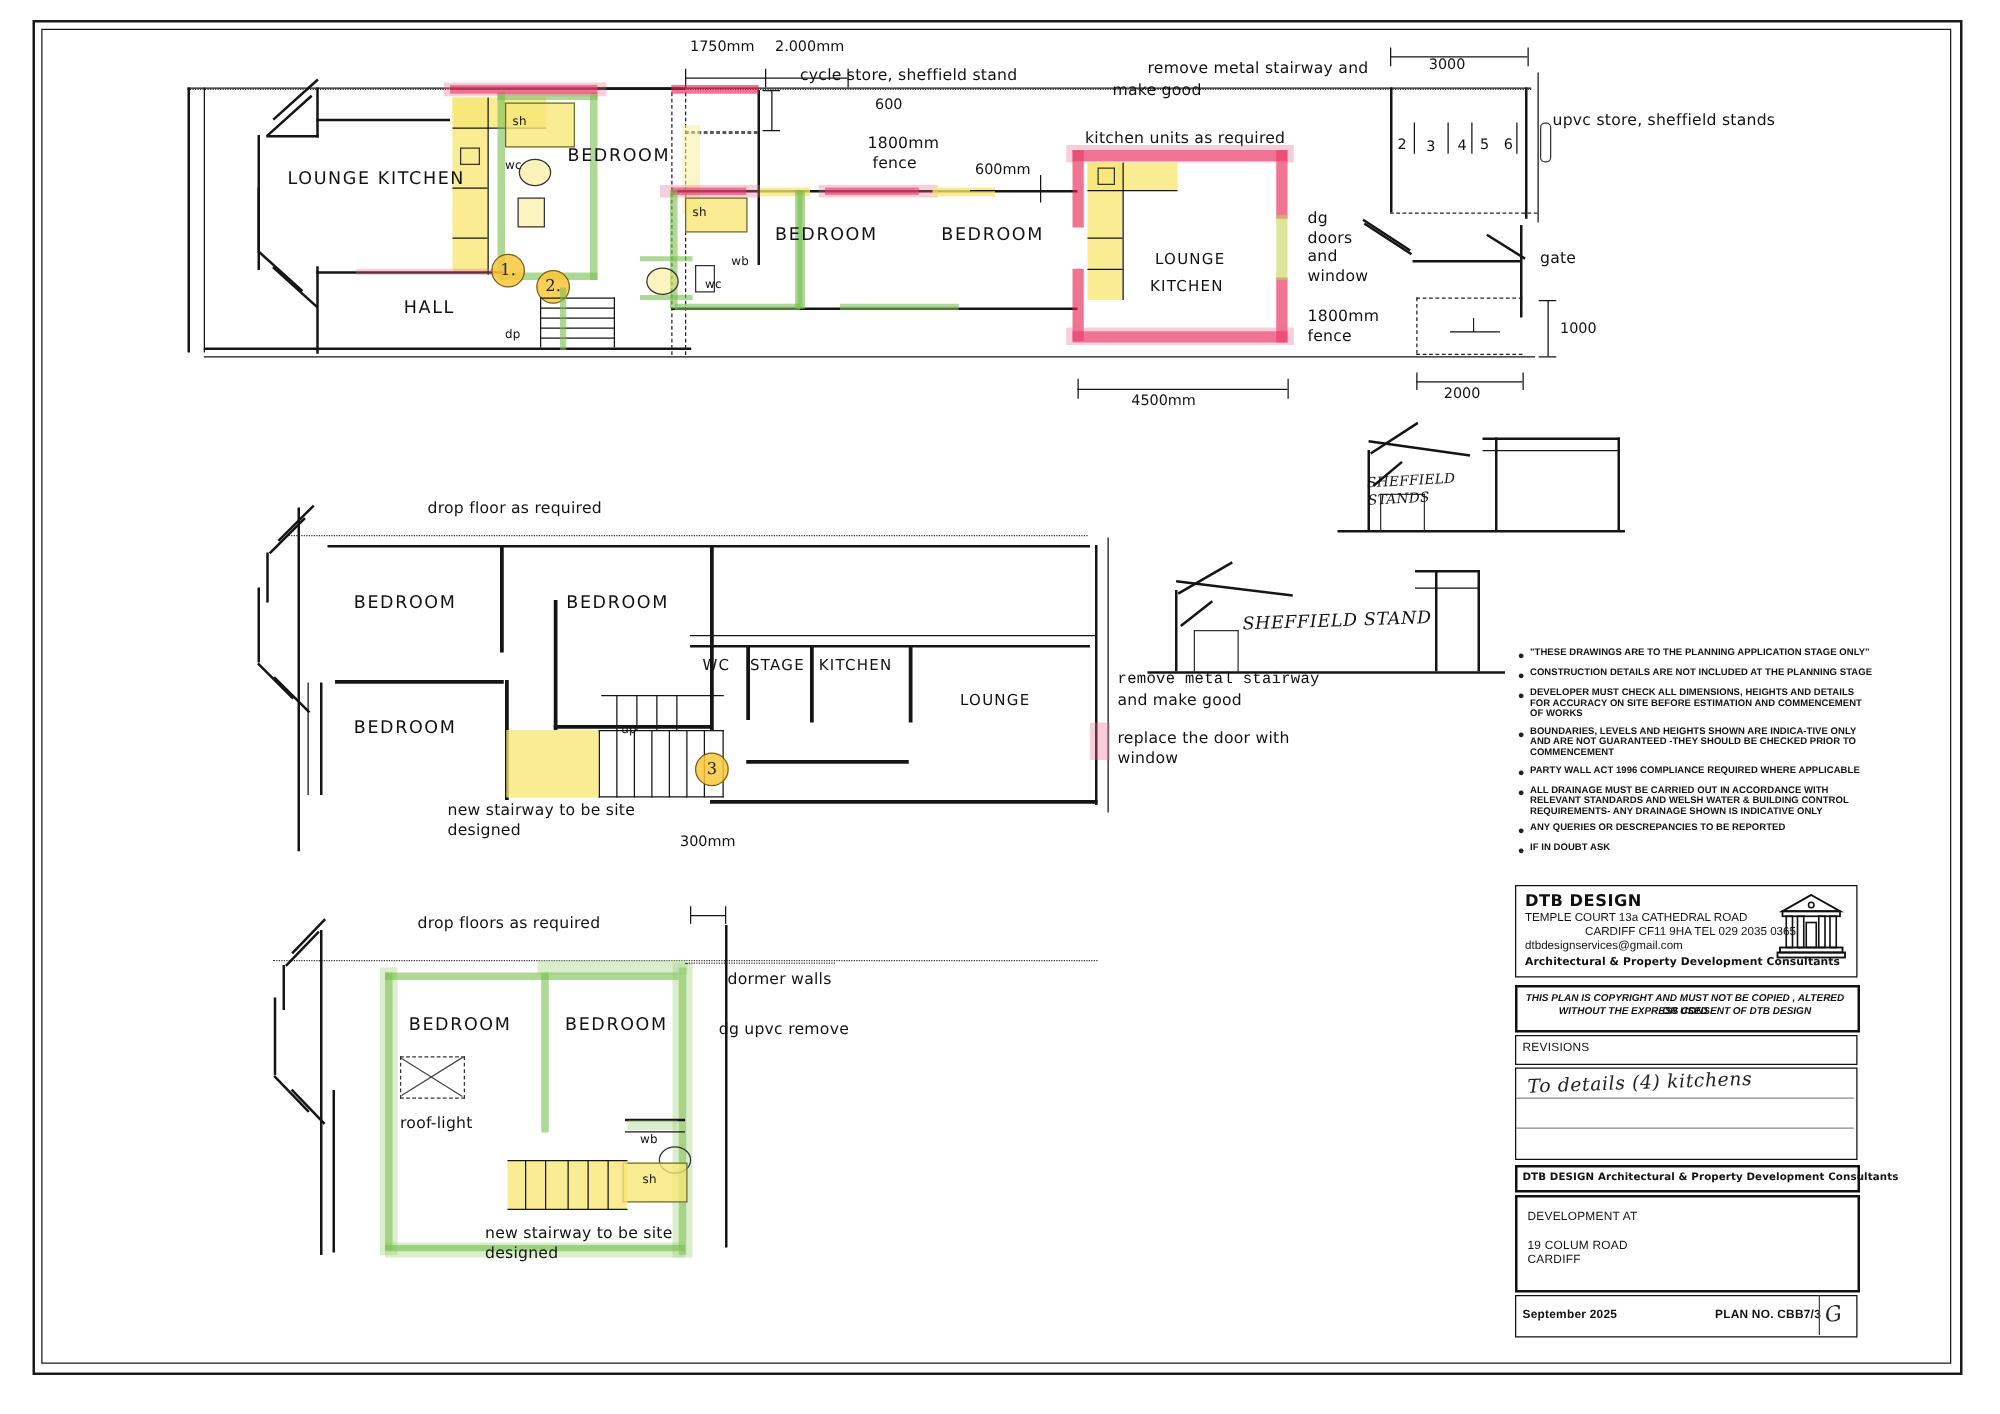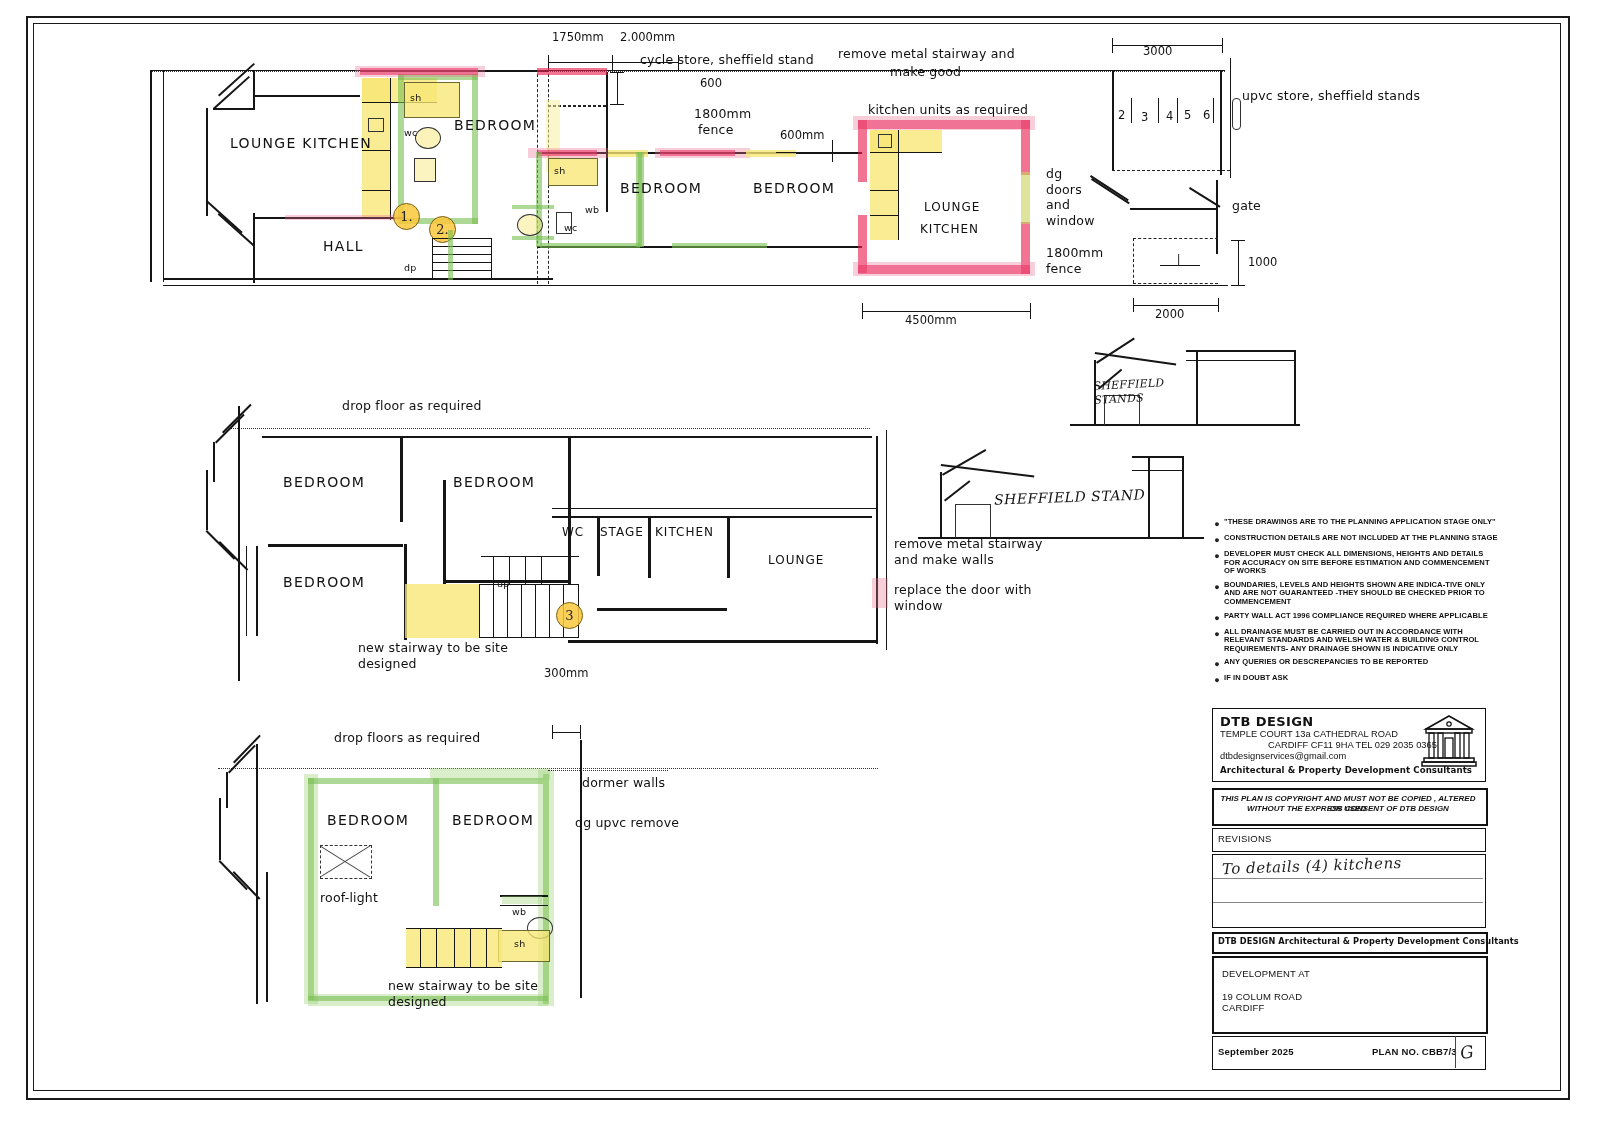--- a/index.html
+++ b/index.html
@@ -244,21 +244,21 @@
     <div class="abs" style="left:556px;top:212px;width:14px;height:20px;border:1.3px solid #333;"></div>
     <div class="hand xs abs" style="left:564px;top:222px;">wc</div>
     <div class="abs" style="left:517px;top:214px;width:24px;height:20px;border:1.3px solid #333;border-radius:50%;background:rgba(247,231,116,.45);"></div>
     <div class="abs green" style="left:512px;top:205px;width:42px;height:4px;"></div>
     <div class="abs green" style="left:512px;top:236px;width:42px;height:4px;"></div>
 
     <div class="ln hthin abs" style="left:776px;top:152px;width:56px;"></div>
     <div class="ln vthin abs" style="left:832px;top:140px;height:22px;"></div>
     <div class="dim abs" style="left:780px;top:128px;">600mm</div>
 
-    <div class="hand abs" style="left:838px;top:46px;">remove metal stairway and</div>
+    <div class="hand abs" style="left:918px;top:46px;">remove metal stairway and</div>
     <div class="hand abs" style="left:890px;top:64px;">make good</div>
     <div class="hand abs" style="left:868px;top:102px;">kitchen units as required</div>
 
     <div class="abs pink" style="left:858px;top:120px;width:172px;height:9px;"></div>
     <div class="abs pink" style="left:858px;top:120px;width:9px;height:62px;"></div>
     <div class="abs pink" style="left:1021px;top:120px;width:9px;height:55px;"></div>
     <div class="abs pink" style="left:858px;top:265px;width:172px;height:9px;"></div>
     <div class="abs pink" style="left:858px;top:215px;width:9px;height:58px;"></div>
     <div class="abs pink" style="left:1021px;top:222px;width:9px;height:52px;"></div>
     <div class="abs olive" style="left:1021px;top:172px;width:9px;height:52px;"></div>
@@ -397,22 +397,22 @@
       <div class="ln vthin abs" style="left:44px;top:0;height:28px;"></div>
       <div class="ln vthin abs" style="left:60px;top:0;height:28px;"></div>
       <div class="ln hthin abs" style="left:0;top:0;width:98px;"></div>
     </div>
     <div class="hand xs abs" style="left:497px;top:578px;">up</div>
     <div class="callout" style="left:556px;top:602px;width:25px;height:25px;">3</div>
     <div class="hand abs" style="left:358px;top:640px;">new stairway to be site</div>
     <div class="hand abs" style="left:358px;top:656px;">designed</div>
 
     <div class="abs pinkpale" style="left:872px;top:578px;width:16px;height:30px;"></div>
-    <div class="hand abs" style="left:894px;top:536px;">remove metal stairway</div>
-    <div class="hand abs" style="left:894px;top:552px;">and make walls</div>
+    <div class="hand abs" style="left:894px;top:536px;font-family:Liberation Mono, monospace;">remove metal stairway</div>
+    <div class="hand abs" style="left:894px;top:552px;">and make good</div>
     <div class="hand abs" style="left:894px;top:582px;">replace the door with</div>
     <div class="hand abs" style="left:894px;top:598px;">window</div>
   </div>
 
   <div class="abs" style="left:0;top:0;width:1600px;height:640px;">
 
     <div class="ln hline abs" style="left:1070px;top:424px;width:230px;"></div>
     <div class="ln vline abs" style="left:1094px;top:360px;height:64px;"></div>
     <div class="abs" style="left:1095px;top:352px;width:82px;height:2px;background:#151515;transform:rotate(8deg);transform-origin:0 0;"></div>
     <div class="abs" style="left:1096px;top:362px;width:45px;height:1.6px;background:#151515;transform:rotate(-33deg);transform-origin:0 0;"></div>

